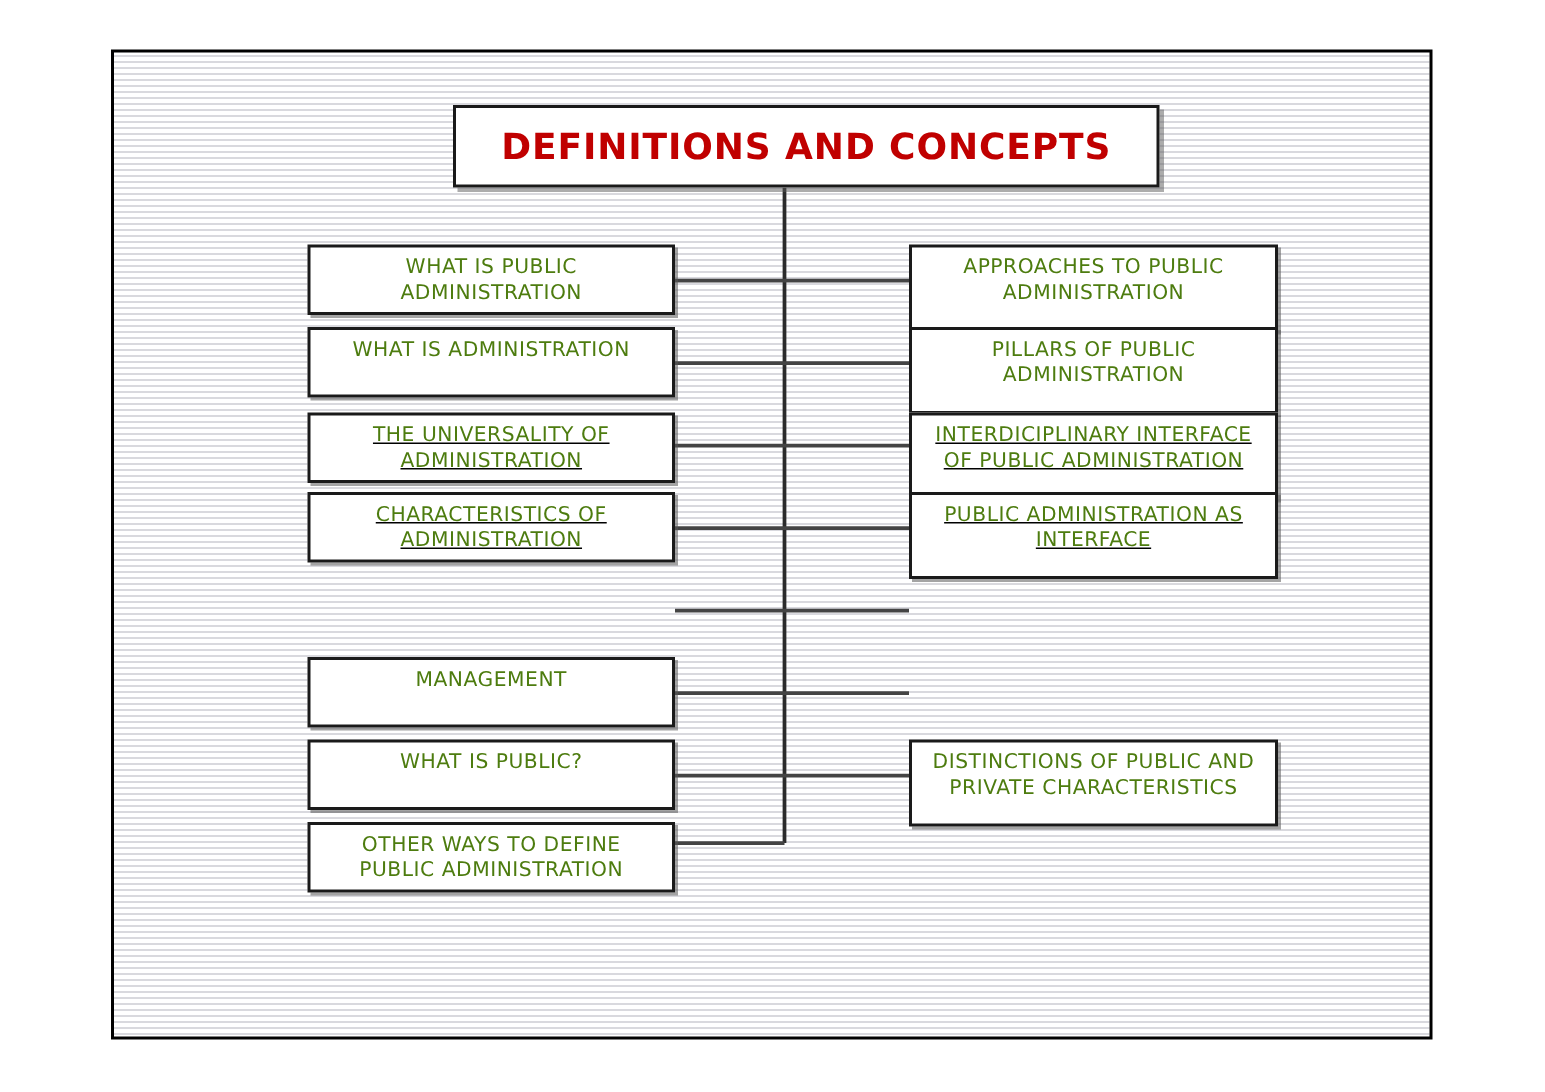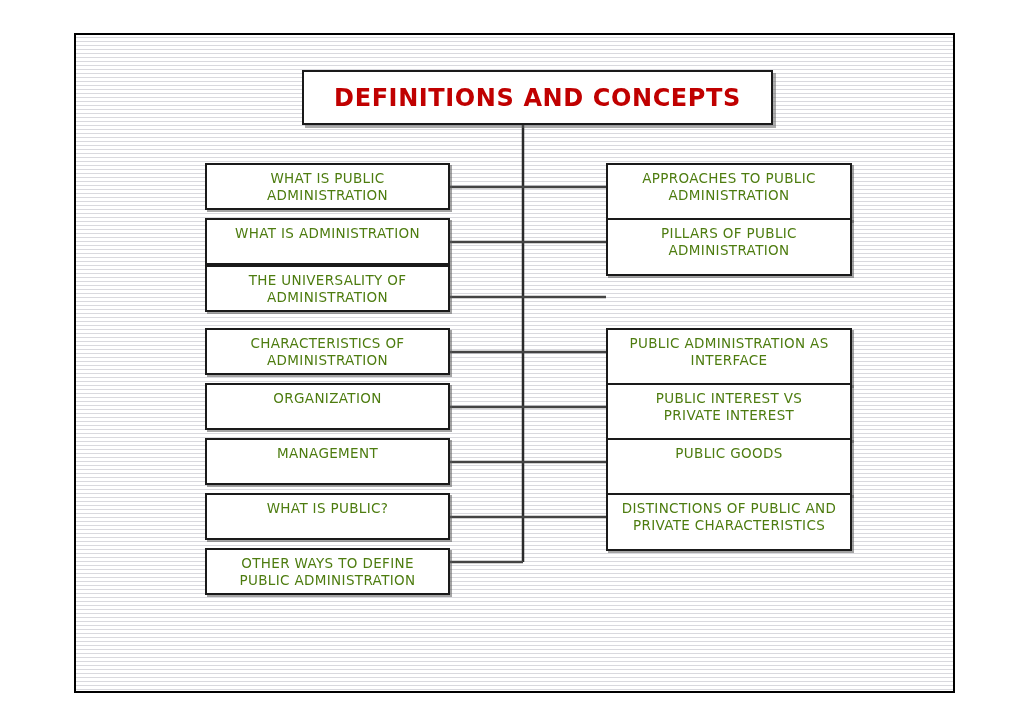--- a/index.html
+++ b/index.html
@@ -87,22 +87,22 @@
     letter-spacing: 0.6px;
     color: #c00000;
     line-height: 28px;
   }
 
   .col-left  { left: 129px;  width: 245px; height: 47px; }
   .col-right { left: 530px;  width: 246px; height: 58px; }
 
   .r0 { top: 128px; }
   .r1 { top: 183px; }
-  .r2 { top: 230px; }
-  .r3 { top: 293px; }
+  .r2 { top: 240px; text-decoration: underline; }
+  .r3 { top: 293px; text-decoration: underline; }
   .r4 { top: 348px; }
   .r5 { top: 403px; }
   .r6 { top: 458px; }
   .r7 { top: 513px; }
 </style>
 </head>
 <body>
 
 <div id="slide">
 
@@ -135,52 +135,46 @@
       <span class="txt">WHAT IS ADMINISTRATION</span>
     </div>
     <div class="node col-left r2">
       <span class="txt">THE UNIVERSALITY OF
 ADMINISTRATION</span>
     </div>
     <div class="node col-left r3">
       <span class="txt">CHARACTERISTICS OF
 ADMINISTRATION</span>
     </div>
-    <div class="node col-left r4">
-      <span class="txt">ORGANIZATION</span>
-    </div>
     <div class="node col-left r5">
       <span class="txt">MANAGEMENT</span>
     </div>
     <div class="node col-left r7">
       <span class="txt">OTHER WAYS TO DEFINE
 PUBLIC ADMINISTRATION</span>
     </div>
     <div class="node col-left r6">
       <span class="txt">WHAT IS PUBLIC?</span>
     </div>
 
     <div class="node col-right r0">
       <span class="txt">APPROACHES TO PUBLIC
 ADMINISTRATION</span>
     </div>
     <div class="node col-right r1">
       <span class="txt">PILLARS OF PUBLIC
 ADMINISTRATION</span>
     </div>
+    <div class="node col-right r2">
+      <span class="txt">INTERDICIPLINARY INTERFACE
+OF PUBLIC ADMINISTRATION</span>
+    </div>
     <div class="node col-right r3">
       <span class="txt">PUBLIC ADMINISTRATION AS
 INTERFACE</span>
-    </div>
-    <div class="node col-right r4">
-      <span class="txt">PUBLIC INTEREST VS
-PRIVATE INTEREST</span>
-    </div>
-    <div class="node col-right r5">
-      <span class="txt">PUBLIC GOODS</span>
     </div>
     <div class="node col-right r6">
       <span class="txt">DISTINCTIONS OF PUBLIC AND
 PRIVATE CHARACTERISTICS</span>
     </div>
 
   </div>
 </div>
 
 </body></html>

